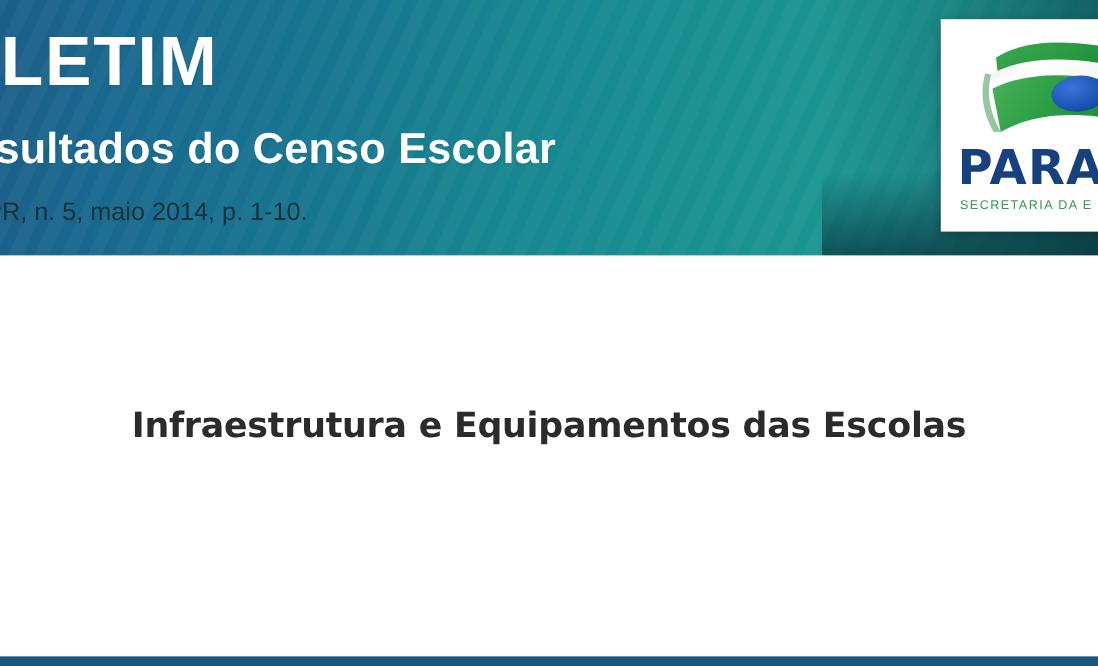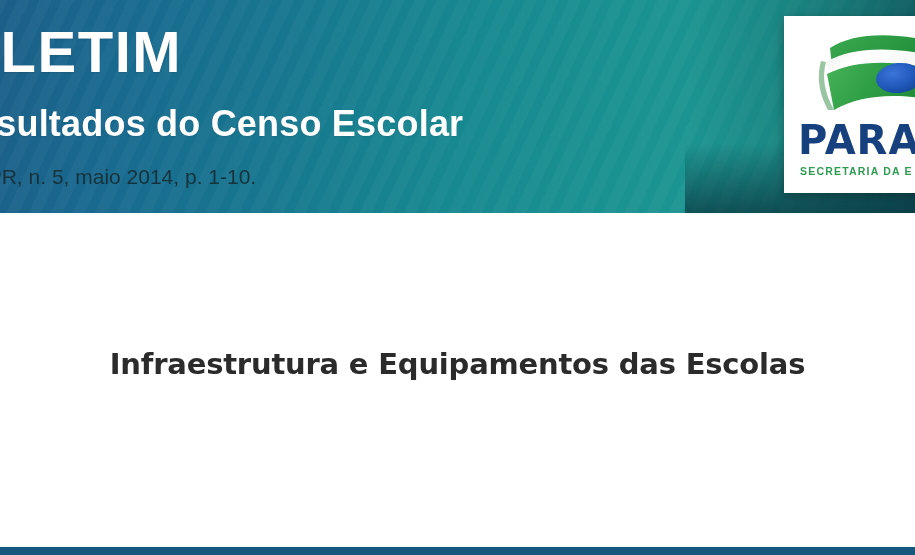--- a/index.html
+++ b/index.html
@@ -145,32 +145,32 @@
     color: #17417e;
     white-space: nowrap;
     line-height: 1;
     font-family: "DejaVu Sans", "Liberation Sans", sans-serif;
   }
   .logo-tagline {
     position: absolute;
     left: 16px;
     top: 150px;
     font-size: 10.5px;
-    font-weight: 700;
+    font-weight: 400;
     letter-spacing: 1.2px;
     color: #2f9b52;
     white-space: nowrap;
     line-height: 1;
   }
 
   
   .content {
     position: absolute;
     left: 0;
-    top: 223px;
+    top: 213px;
     width: 915px;
     height: 239px;
     background: #ffffff;
   }
   .doc-title {
     position: absolute;
     left: 0;
     top: 121px;
     width: 915px;
     text-align: center;

